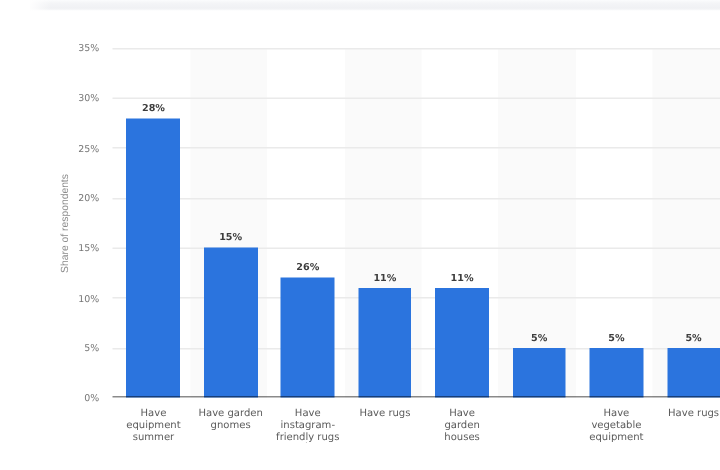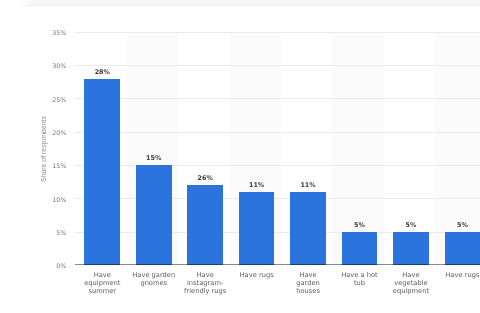--- a/index.html
+++ b/index.html
@@ -93,24 +93,20 @@
     <div class="xlab" style="left: 206.631px; width: 60px;">
       <div>Have rugs</div>
     </div>
     <div class="dlab" style="left: 258.069px; width: 60px; top: 181.771px;">11%</div>
     <div class="xlab" style="left: 258.069px; width: 60px;">
       <div>Have</div>
       <div>garden</div>
       <div>houses</div>
     </div>
     <div class="dlab" style="left: 309.506px; width: 60px; top: 221.714px;">5%</div>
-    <div class="xlab" style="left: 309.506px; width: 60px;">
-      <div>Have a hot</div>
-      <div>tub</div>
-    </div>
     <div class="dlab" style="left: 360.944px; width: 60px; top: 221.714px;">5%</div>
     <div class="xlab" style="left: 360.944px; width: 60px;">
       <div>Have</div>
       <div>vegetable</div>
       <div>equipment</div>
     </div>
     <div class="dlab" style="left: 412.381px; width: 60px; top: 221.714px;">5%</div>
     <div class="xlab" style="left: 412.381px; width: 60px;">
       <div>Have rugs</div>
     </div>

